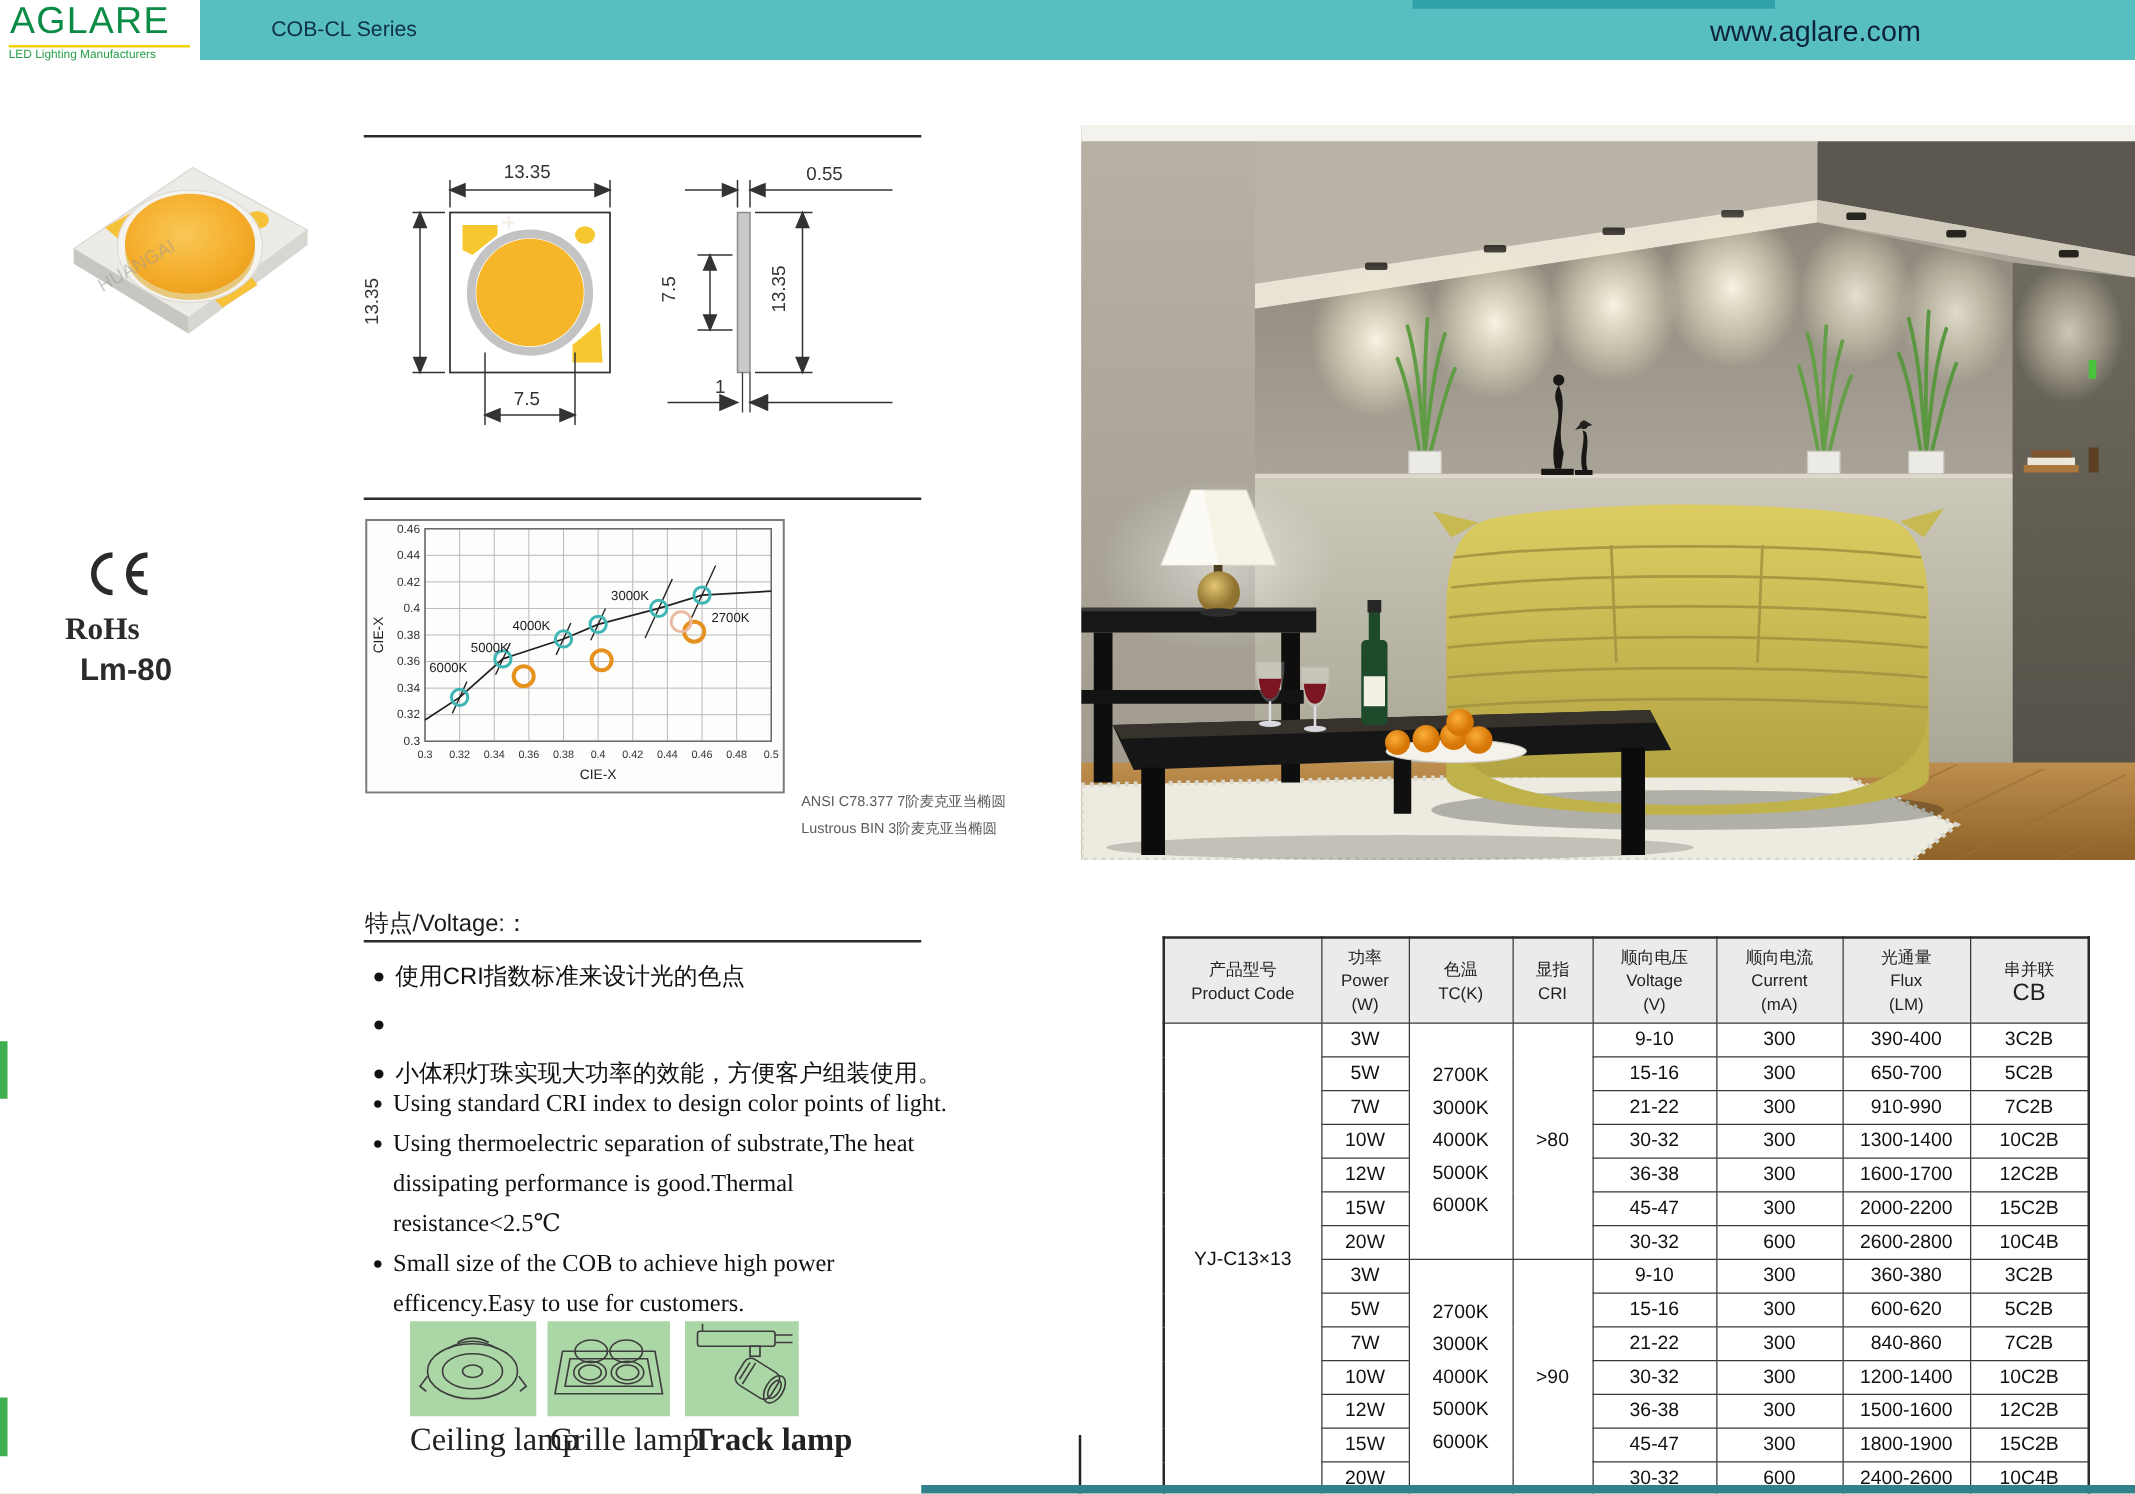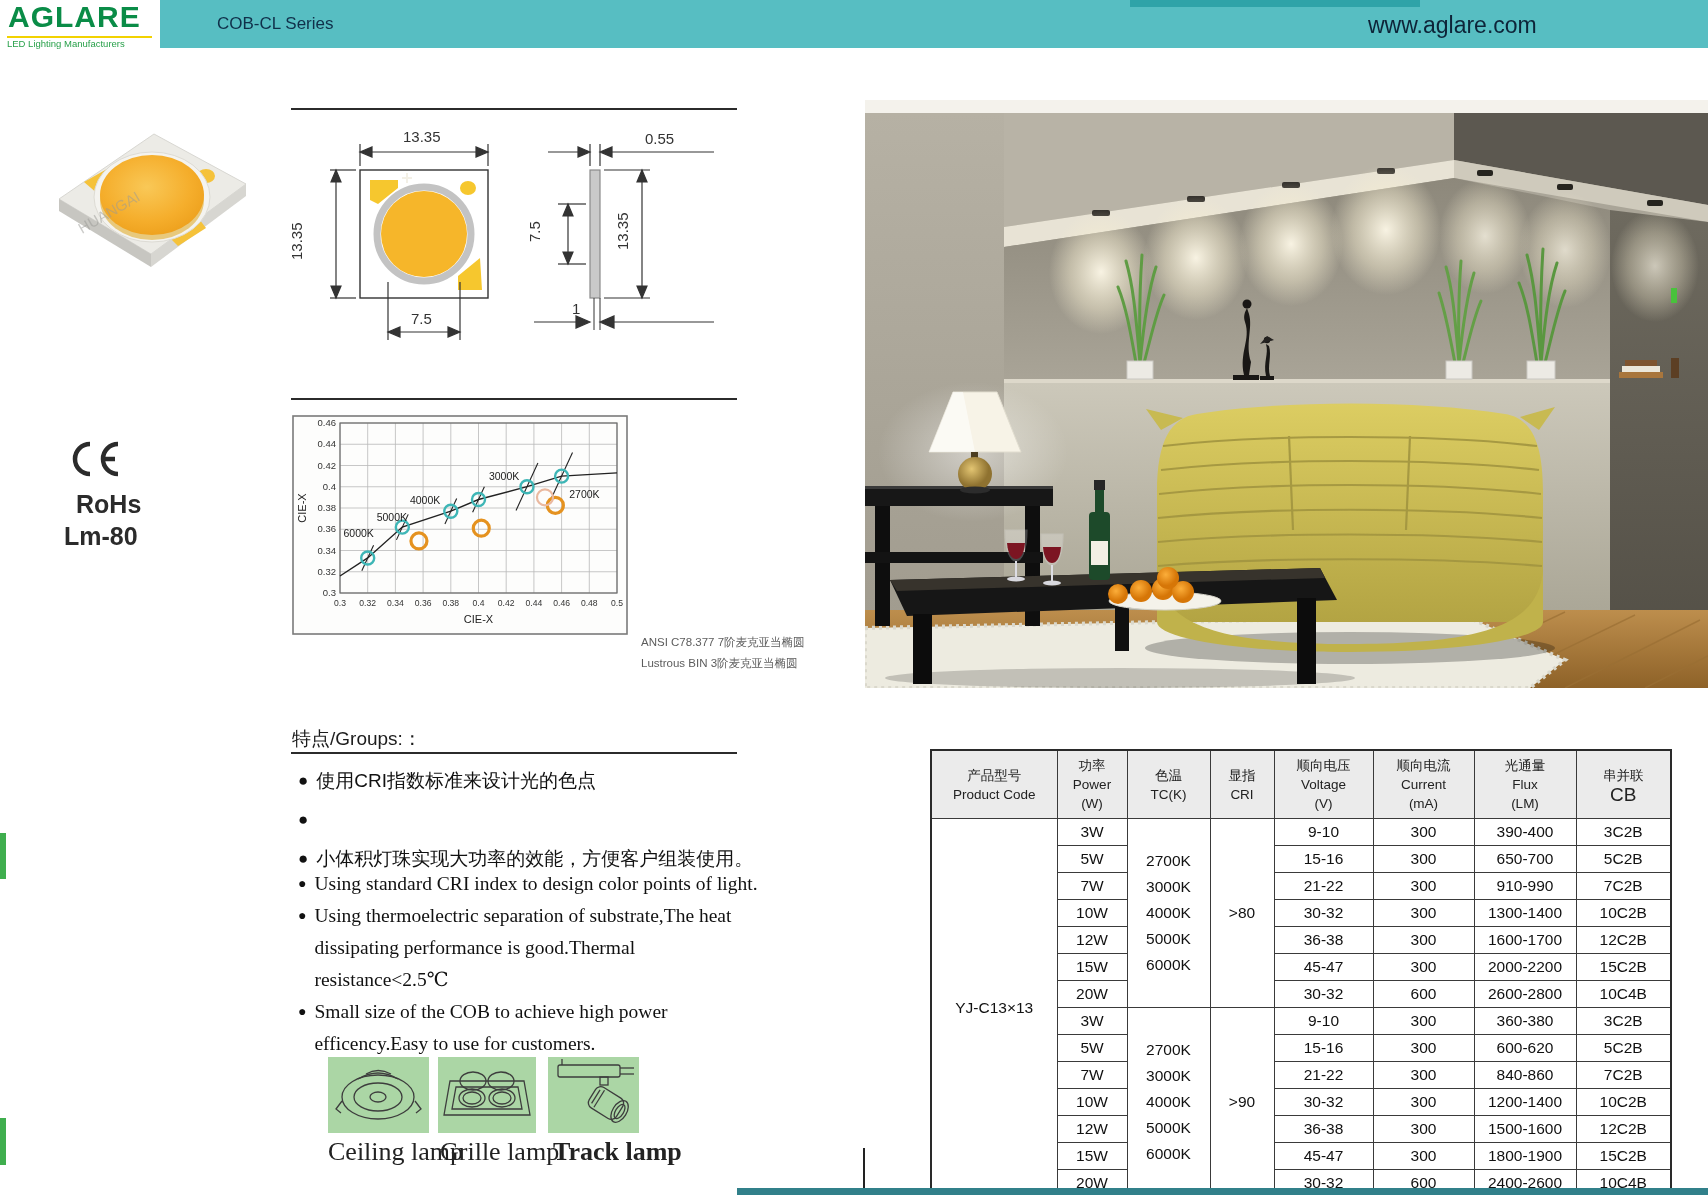--- a/index.html
+++ b/index.html
@@ -3,21 +3,21 @@
 <meta charset="utf-8">
 <style>
   html,body{margin:0;padding:0;background:#e8e8e8;}
   .page{position:relative;width:1708px;height:1195px;background:#ffffff;overflow:hidden;
         font-family:"Liberation Sans","DejaVu Sans",sans-serif;color:#1a1a1a;}
   .abs{position:absolute;}
   
   .topbar{left:0;top:0;width:1708px;height:48px;background:#57bec2;}
   .topbar-dark{left:1130px;top:0;width:290px;height:7px;background:#2fa3a8;}
   .logo-panel{left:0;top:0;width:160px;height:48px;background:#ffffff;}
-  .logo-word{left:8px;top:0px;font-size:30px;font-weight:bold;letter-spacing:1px;color:#0a8c47;font-family:"Liberation Sans",sans-serif;}
+  .logo-word{left:8px;top:0px;font-size:30px;font-weight:normal;letter-spacing:1px;color:#0a8c47;font-family:"Liberation Sans",sans-serif;}
   .logo-rule{left:7px;top:36px;width:145px;height:2px;background:#f2d200;}
   .logo-sub{left:7px;top:38px;font-size:9.5px;color:#28a04a;}
   .series-label{left:183px;top:14px;font-size:17px;color:#10304a;margin-left:34px;}
   .site-label{left:1368px;top:12px;font-size:23px;color:#0d2438;}
   
   .sec-title{font-size:19px;color:#1c1c1c;}
   .rule{height:2px;background:#2b2b2b;}
   
   .cert{font-weight:bold;color:#2b2b2b;}
   
@@ -77,21 +77,21 @@
     <ellipse cx="108" cy="98" rx="52" ry="40" fill="#dfa51d" opacity="0.55"></ellipse>
     <ellipse cx="108" cy="93" rx="52" ry="40" fill="url(#ledG)"></ellipse>
     <text x="38" y="132" font-size="15" fill="#9a9a96" opacity="0.5" transform="rotate(-30 38 132)">HUANGAI</text>
   </svg>
 
   <svg class="abs" style="left:66px;top:440px;" width="58" height="38" viewBox="0 0 58 38">
     <path d="M24,4 A15,15 0 1 0 24,34" fill="none" stroke="#2b2b2b" stroke-width="4.5"></path>
     <path d="M52,4 A15,15 0 1 0 52,34" fill="none" stroke="#2b2b2b" stroke-width="4.5"></path>
     <line x1="37" y1="19" x2="49" y2="19" stroke="#2b2b2b" stroke-width="4.5"></line>
   </svg>
-  <div class="abs cert" style="left:76px;top:490px;font-size:25px;">RoHs</div>
+  <div class="abs cert" style="left:52px;top:490px;font-size:25px;font-family:Liberation Serif, serif;">RoHs</div>
   <div class="abs cert" style="left:64px;top:522px;font-size:25px;text-align:center;">Lm-80</div>
 
   <div class="abs edge-green" style="left:0;top:833px;width:6px;height:46px;"></div>
   <div class="abs edge-green" style="left:0;top:1118px;width:6px;height:47px;"></div>
 
   <div class="abs rule" style="left:291px;top:108px;width:446px;"></div>
 
   <svg class="abs" style="left:290px;top:112px;" width="470" height="242" viewBox="0 0 470 242">
     <g stroke="#333" stroke-width="1.4" fill="none">
 
@@ -230,21 +230,21 @@
       <text x="117.94249999999998" y="89.28125" font-size="10.5" fill="#222">4000K</text>
       <text x="196.88749999999996" y="64.84375000000003" font-size="10.5" fill="#222">3000K</text>
       <text x="277.21750000000003" y="82.90624999999999" font-size="10.5" fill="#222">2700K</text>
     </svg>
 
   <div class="abs annot" style="left:641px;top:632px;">
     <div>ANSI C78.377 7阶麦克亚当椭圆</div>
     <div>Lustrous BIN 3阶麦克亚当椭圆</div>
   </div>
 
-  <div class="abs sec-title" style="left:292px;top:726px;">特点/Groups:：</div>
+  <div class="abs sec-title" style="left:292px;top:726px;">特点/Voltage:：</div>
   <div class="abs rule" style="left:291px;top:752px;width:446px;"></div>
 
   <div class="abs" style="left:298px;top:768px;width:460px;">
     <div class="bullet-row feat-cn" style="margin-bottom:13px;">
         <span class="dot">●</span>
         <span>使用CRI指数标准来设计光的色点</span>
       </div>
     <div class="bullet-row feat-cn" style="margin-bottom:13px;">
         <span class="dot">●</span>
       </div>

